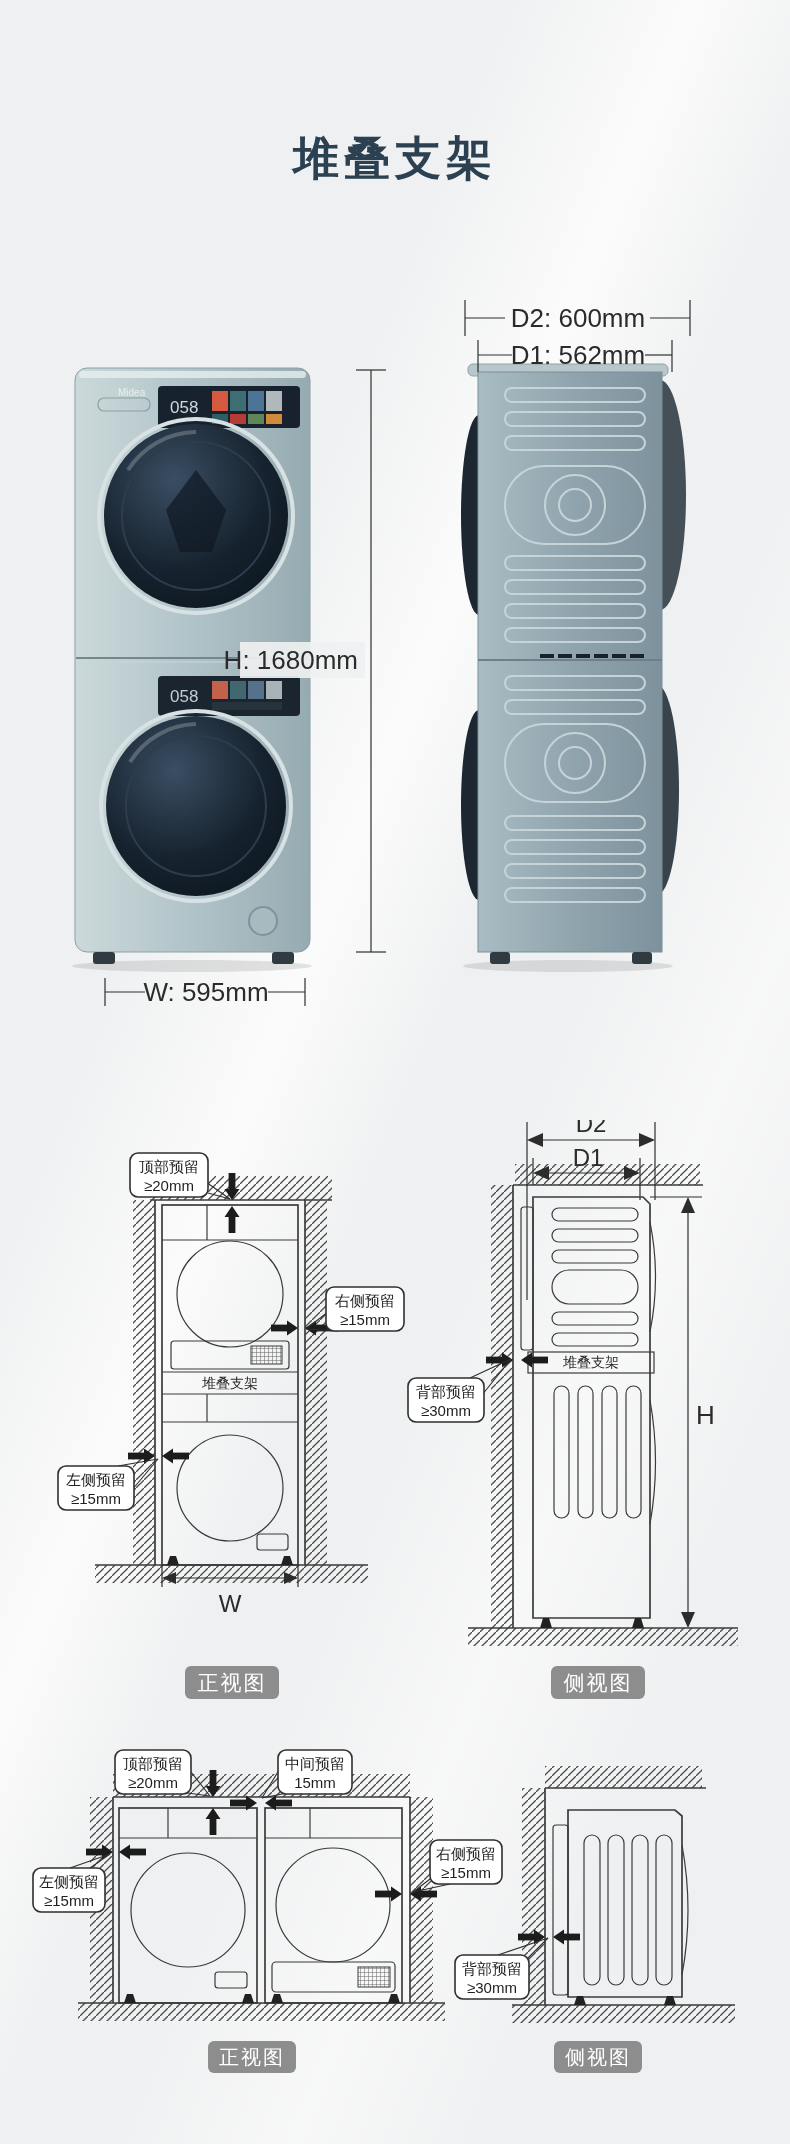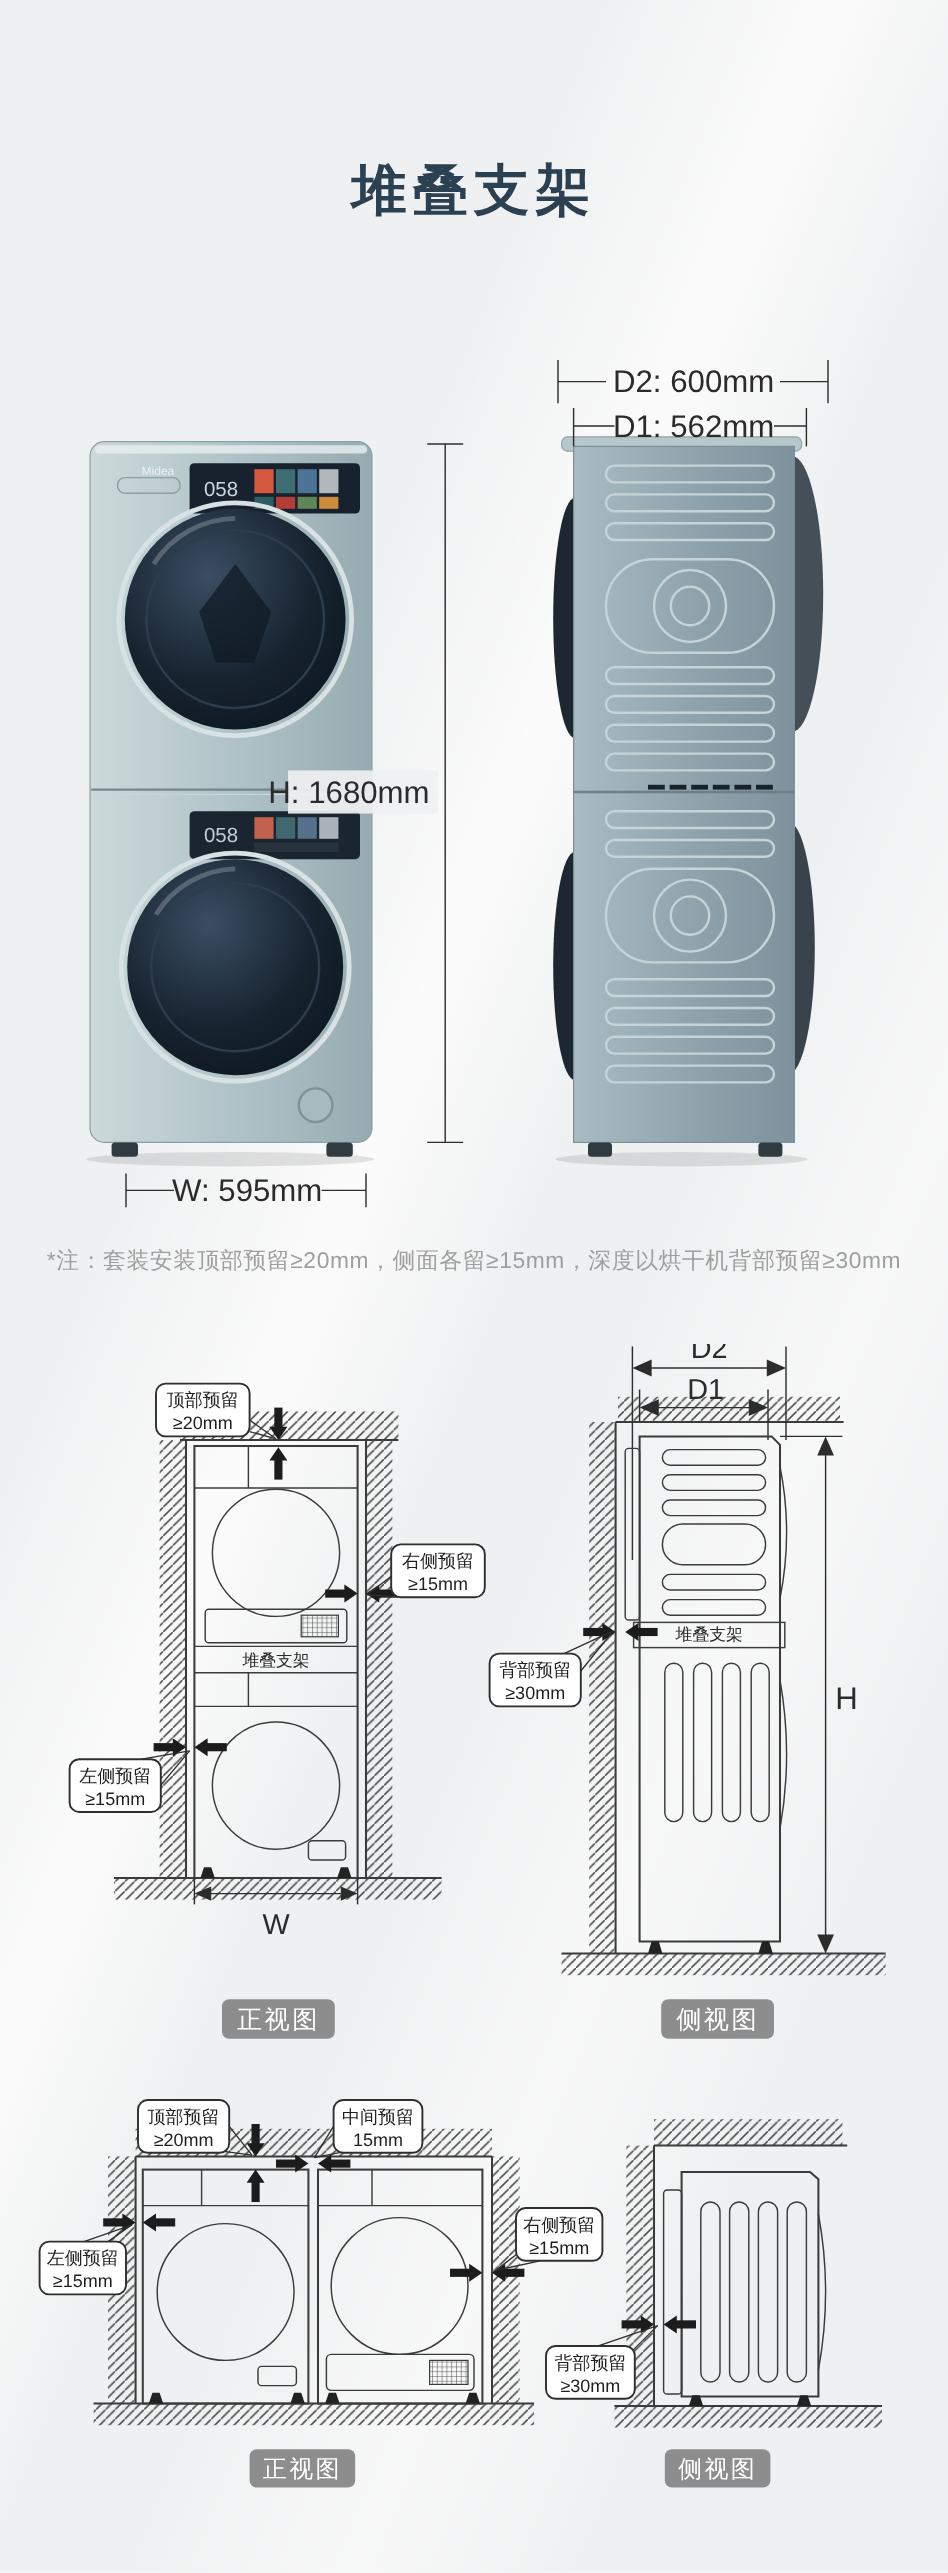--- a/index.html
+++ b/index.html
@@ -190,21 +190,20 @@
 
     <g>
       <line class="thin" x1="105" y1="978" x2="105" y2="1006"></line>
       <line class="thin" x1="305" y1="978" x2="305" y2="1006"></line>
       <line class="thin" x1="105" y1="992" x2="145" y2="992"></line>
       <line class="thin" x1="268" y1="992" x2="305" y2="992"></line>
       <text class="dimT mid" x="206" y="1001">W: 595mm</text>
     </g>
   </svg>
 
-  <div class="note">*注：套装安装顶部预留≥20mm，侧面各留≥15mm，深度以烘干机背部预留≥30mm</div>
 
   <svg style="top:1120px" width="790" height="600" viewBox="0 1120 790 600">
 
     <g>
       <rect x="150" y="1176" width="182" height="24" fill="url(#hat)"></rect>
       <line class="ln" x1="150" y1="1200" x2="332" y2="1200"></line>
       <rect x="133" y="1200" width="22" height="365" fill="url(#hat)"></rect>
       <line class="ln" x1="155" y1="1200" x2="155" y2="1565"></line>
       <rect x="305" y="1200" width="22" height="365" fill="url(#hat)"></rect>
       <line class="ln" x1="305" y1="1200" x2="305" y2="1565"></line>

